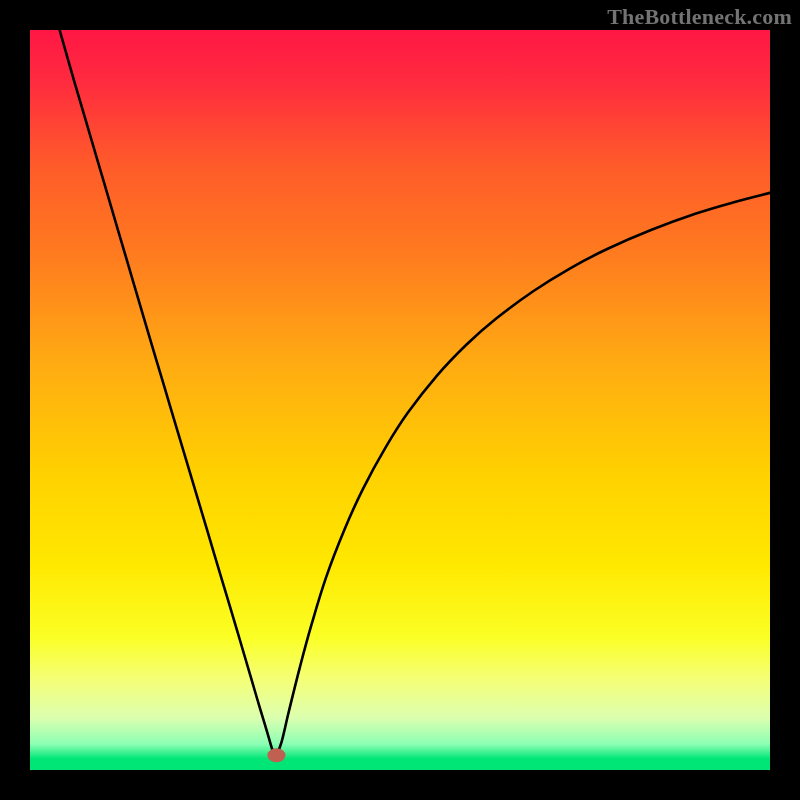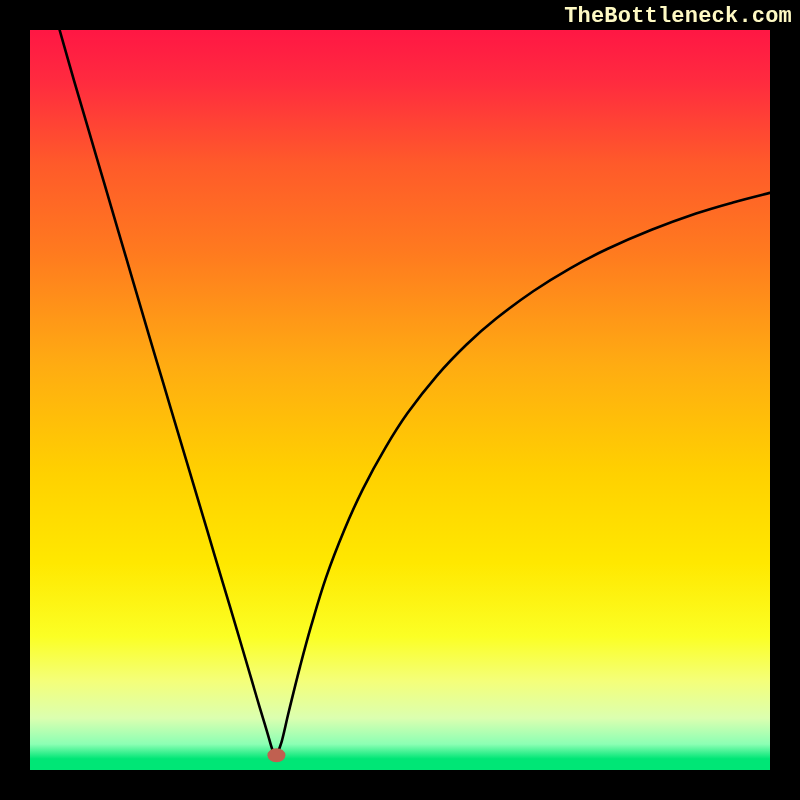--- a/index.html
+++ b/index.html
@@ -25,23 +25,23 @@
     top: 0;
     width: 740px;
     height: 740px;
   }
   .watermark {
     position: absolute;
     top: 4px;
     right: 8px;
     font-size: 22px;
     font-weight: 600;
-    color: #fef9c3;
+    color: #737373;
     letter-spacing: 0.2px;
-    font-family: Liberation Mono, monospace;
+    font-family: Liberation Serif, serif;
   }
   svg { display: block; }
 </style>
 </head>
 <body>
 
 <div class="frame">
   <svg class="plot-area" viewBox="0 0 740 740" width="740" height="740" preserveAspectRatio="none">
     <defs>
       <linearGradient id="bg-grad" x1="0" y1="0" x2="0" y2="1">

